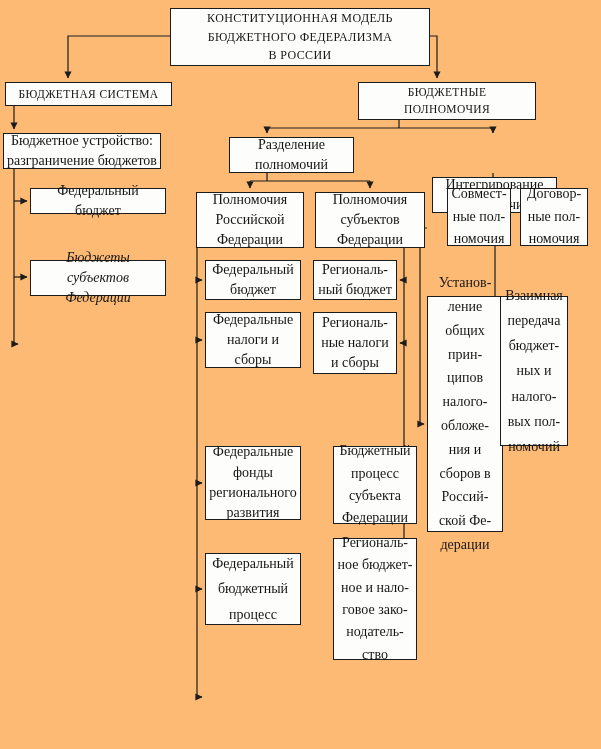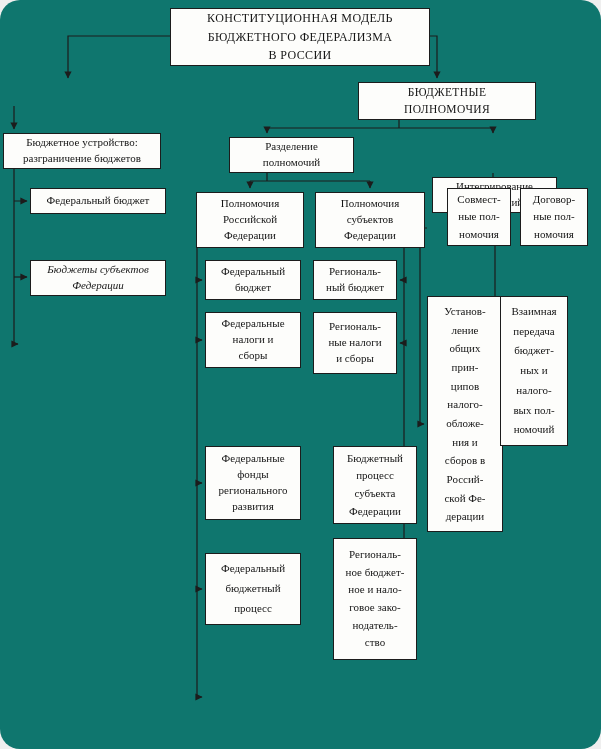--- a/index.html
+++ b/index.html
@@ -1,35 +1,34 @@
 <!DOCTYPE html>
 <html><head>
 <meta charset="utf-8">
 <style>
   html,body{margin:0;padding:0;background:#efefef;}
   .stage{
     position:relative;
     width:601px;height:749px;
     margin:0 auto;
-    background:#0f766e;
+    background:#fdba74;
     font-family:"Liberation Serif","DejaVu Serif",serif;
     color:#151515;
     overflow:hidden;
-    border-radius:20px;
   }
   .wires{position:absolute;left:0;top:0;width:601px;height:749px;}
   .box{
     position:absolute;
     box-sizing:border-box;
     border:1px solid #1c1c1c;
     background:#fdfdfb;
     display:flex;align-items:center;justify-content:center;
     text-align:center;
     white-space:pre-line;
-    font-size:11px;line-height:1.45;
+    font-size:14px;line-height:1.45;
     padding:2px 3px;
   }
   .caps{font-size:11.5px;letter-spacing:.4px;}
   .title{font-size:12px;letter-spacing:.4px;border-width:1.5px;line-height:1.55;}
   .lh16{line-height:1.6;margin-left:20px;}
   .lh17{line-height:1.7;}
   .lh18{line-height:1.8;}
   .dotted{border:1px dotted #2a2a2a;background:transparent;}
 </style>
 </head>
@@ -79,20 +78,21 @@
     <path d="M 534 181 V 184" marker-end="url(#arr)"></path>
 
     <path d="M 427 228 H 420 V 424 H 424" marker-end="url(#arr)"></path>
     <path d="M 500 228 H 495 V 368 H 497" marker-end="url(#arr)"></path>
   </svg>
 
   <div class="box title" style="left:170px;top:8px;width:260px;height:58px;">КОНСТИТУЦИОННАЯ МОДЕЛЬ
 БЮДЖЕТНОГО ФЕДЕРАЛИЗМА
 В РОССИИ</div>
 
+  <div class="box caps" style="left:5px;top:82px;width:167px;height:24px;">БЮДЖЕТНАЯ СИСТЕМА</div>
 
   <div class="box caps" style="left:310px;top:82px;width:178px;height:38px;margin-left:48px;">БЮДЖЕТНЫЕ
 ПОЛНОМОЧИЯ</div>
 
   <div class="box" style="left:3px;top:133px;width:158px;height:36px;">Бюджетное устройство:
 разграничение бюджетов</div>
 
   <div class="box" style="left:30px;top:188px;width:136px;height:26px;">Федеральный бюджет</div>
 
   <div class="box" style="left:30px;top:260px;width:136px;height:36px;font-style:italic;">Бюджеты субъектов

